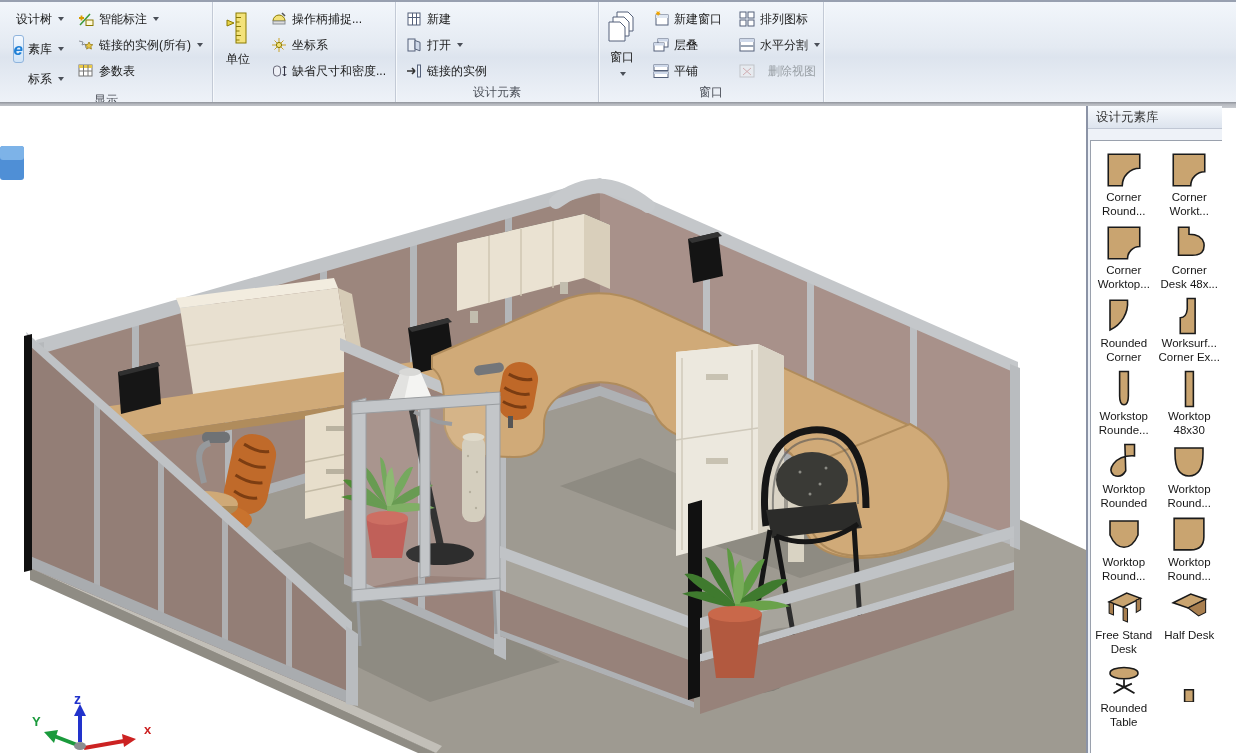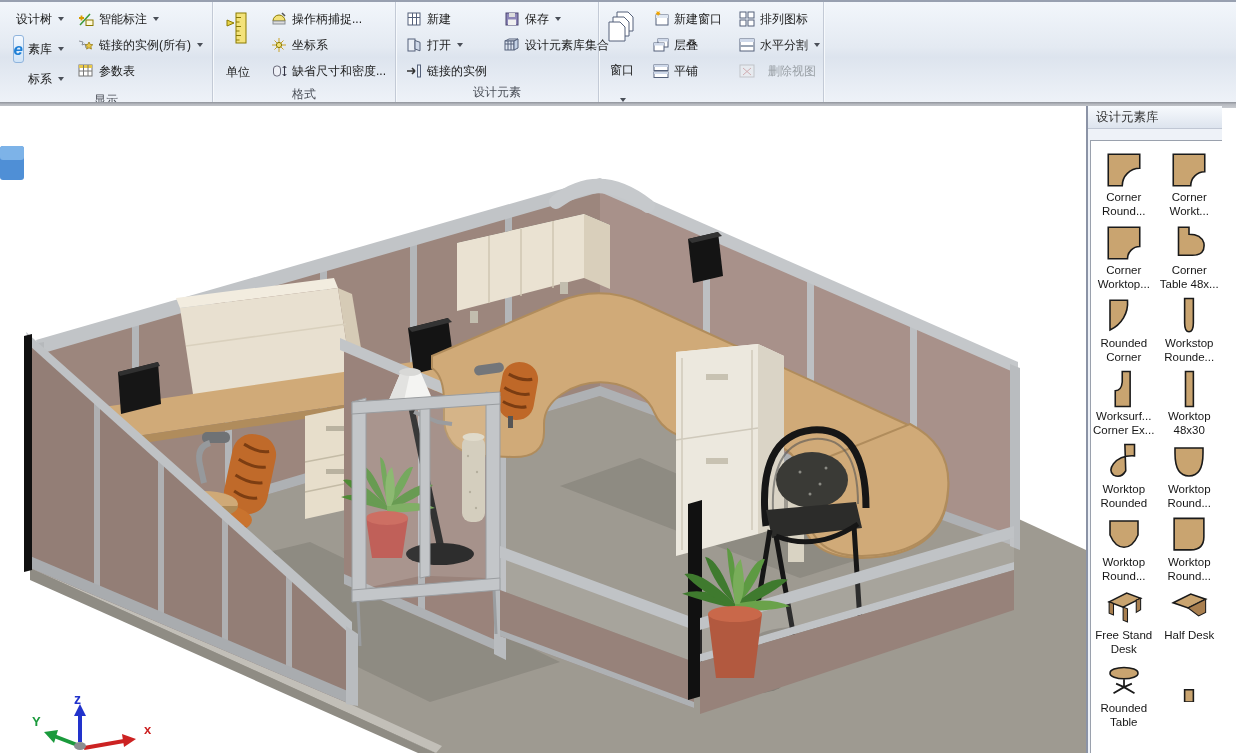--- a/index.html
+++ b/index.html
@@ -19,21 +19,21 @@
   .rcols{display:flex;gap:10px;flex:1;}
   .rcol{display:flex;flex-direction:column;justify-content:flex-start;gap:4px;}
   .rrow{display:flex;align-items:center;gap:4px;height:20px;font-size:12px;color:#1b1b1b;
     white-space:nowrap;padding:1px 3px;border-radius:3px;cursor:default;}
   .ricon{width:18px;height:18px;display:inline-flex;align-items:center;justify-content:center;flex:none;}
   .caret{width:0;height:0;border-left:3.5px solid transparent;border-right:3.5px solid transparent;
     border-top:4px solid #4a4f58;margin-left:2px;flex:none;}
   .rcol-cut{width:62px;overflow:hidden;}
   .rcol-cut .rrow{justify-content:flex-end;padding-right:0;margin-left:28px;}
   .rbig{display:flex;flex-direction:column;align-items:center;justify-content:flex-start;
-    width:56px;padding:3px 2px;border-radius:3px;font-size:12px;color:#1b1b1b;gap:19px;}
+    width:56px;padding:3px 2px;border-radius:3px;font-size:12px;color:#1b1b1b;gap:6px;}
   .iebtn{display:inline-flex;align-items:center;justify-content:center;width:34px;height:26px;
     background:linear-gradient(#f4f9ff,#cfe3f7);border:1px solid #8fb4dd;border-radius:3px;}
   .ieglyph{font-size:17px;font-weight:bold;font-style:italic;color:#1e7fd6;line-height:1;}
   .disabled{color:#9aa0a6;gap:12px;}
 
   
   .canvas{position:absolute;left:0;top:106px;width:1086px;height:647px;background:#ffffff;}
   .canvas svg{display:block;}
 
   
@@ -148,21 +148,20 @@
             <span class="ricon">
                 <svg viewBox="0 0 18 18">
                   <rect x="3.5" y="4" width="7" height="10" rx="3" fill="#eef0f6" stroke="#667"></rect>
                   <path d="M14.5 4 v10 M14.5 4 l-1.8 2 M14.5 4 l1.8 2 M14.5 14 l-1.8 -2 M14.5 14 l1.8 -2" stroke="#334" fill="none"></path>
                 </svg>
               </span>
             <span>缺省尺寸和密度...</span>
           </div>
         </div>
       </div>
-      <div class="rlabel">格式</div>
     </div>
 
     <div class="rgroup" style="width:190px">
       <div class="rcols">
         <div class="rcol">
           <div class="rrow">
             <span class="ricon">
                 <svg viewBox="0 0 18 18">
                   <rect x="3" y="3" width="12" height="12" fill="#fff" stroke="#55617a"></rect>
                   <path d="M3 7.5 h12 M7.5 3 v12 M11.5 3 v12" stroke="#55617a" fill="none"></path>
@@ -181,44 +180,20 @@
               <span class="caret"></span>
           </div>
           <div class="rrow">
             <span class="ricon">
                 <svg viewBox="0 0 18 18">
                   <path d="M2 9 h8 M10 9 l-3 -3 M10 9 l-3 3" stroke="#333" stroke-width="1.6" fill="none"></path>
                   <rect x="12.5" y="3" width="3" height="12" fill="#e9eef6" stroke="#55617a"></rect>
                 </svg>
               </span>
             <span>链接的实例</span>
-          </div>
-        </div>
-        <div class="rcol">
-          <div class="rrow">
-            <span class="ricon">
-                <svg viewBox="0 0 18 18">
-                  <rect x="3" y="3" width="12" height="12" fill="#8d86b8" stroke="#4a4470"></rect>
-                  <rect x="6" y="3" width="6" height="4" fill="#ddd"></rect>
-                  <rect x="5" y="9.5" width="8" height="5.5" fill="#f0f0f0"></rect>
-                </svg>
-              </span>
-            <span>保存</span>
-              <span class="caret"></span>
-          </div>
-          <div class="rrow">
-            <span class="ricon">
-                <svg viewBox="0 0 18 18">
-                  <path d="M2 5 l4 -2 h9 l-4 2 Z" fill="#eef3f9" stroke="#55617a"></path>
-                  <rect x="2" y="5" width="9" height="9" fill="#dfe7f2" stroke="#55617a"></rect>
-                  <path d="M2 8 h9 M5 5 v9 M8 5 v9" stroke="#55617a" fill="none"></path>
-                  <path d="M11 5 l4 -2 v9 l-4 2 Z" fill="#c4d2e6" stroke="#55617a"></path>
-                </svg>
-              </span>
-            <span>设计元素库集合</span>
           </div>
         </div>
       </div>
       <div class="rlabel">设计元素</div>
     </div>
 
     <div class="rgroup" style="width:212px">
       <div class="rcols">
         <div class="rbig">
           <span class="ricon" style="width:30px;height:32px">
@@ -609,45 +584,45 @@
               </svg></span>
             <span class="lib-cap">Corner</span>
             <span class="lib-cap">Worktop...</span>
           </div>
 
           <div class="lib-item">
             <span class="lib-thumb"><svg viewBox="0 0 48 48" xmlns="http://www.w3.org/2000/svg">
                 <path d="M12 6 H24 V14 Q38 14 41 24 Q43 38 28 38 L12 38 Z" fill="#c9a470" stroke="#1a1a1a" stroke-width="1.8"></path>
               </svg></span>
             <span class="lib-cap">Corner</span>
-            <span class="lib-cap">Table 48x...</span>
+            <span class="lib-cap">Desk 48x...</span>
           </div>
 
           <div class="lib-item">
             <span class="lib-thumb"><svg viewBox="0 0 48 48" xmlns="http://www.w3.org/2000/svg">
                 <path d="M8 6 H28 A34 34 0 0 1 8 40 Z" fill="#c9a470" stroke="#1a1a1a" stroke-width="1.8"></path>
               </svg></span>
             <span class="lib-cap">Rounded</span>
             <span class="lib-cap">Corner</span>
           </div>
 
           <div class="lib-item">
             <span class="lib-thumb"><svg viewBox="0 0 48 48" xmlns="http://www.w3.org/2000/svg">
+                <path d="M22 4 H31 V44 H14 V26 Q21 26 22 16 Z" fill="#c9a470" stroke="#1a1a1a" stroke-width="1.8"></path>
+              </svg></span>
+            <span class="lib-cap">Worksurf...</span>
+            <span class="lib-cap">Corner Ex...</span>
+          </div>
+
+          <div class="lib-item">
+            <span class="lib-thumb"><svg viewBox="0 0 48 48" xmlns="http://www.w3.org/2000/svg">
                 <path d="M19 4 H29 V32 Q29 42 24 42 Q19 42 19 32 Z" fill="#c9a470" stroke="#1a1a1a" stroke-width="1.8"></path>
               </svg></span>
             <span class="lib-cap">Workstop</span>
             <span class="lib-cap">Rounde...</span>
-          </div>
-
-          <div class="lib-item">
-            <span class="lib-thumb"><svg viewBox="0 0 48 48" xmlns="http://www.w3.org/2000/svg">
-                <path d="M22 4 H31 V44 H14 V26 Q21 26 22 16 Z" fill="#c9a470" stroke="#1a1a1a" stroke-width="1.8"></path>
-              </svg></span>
-            <span class="lib-cap">Worksurf...</span>
-            <span class="lib-cap">Corner Ex...</span>
           </div>
 
           <div class="lib-item">
             <span class="lib-thumb"><svg viewBox="0 0 48 48" xmlns="http://www.w3.org/2000/svg">
                 <path d="M20 4 H29 V44 H20 Z" fill="#c9a470" stroke="#1a1a1a" stroke-width="1.8"></path>
               </svg></span>
             <span class="lib-cap">Worktop</span>
             <span class="lib-cap">48x30</span>
           </div>
 

